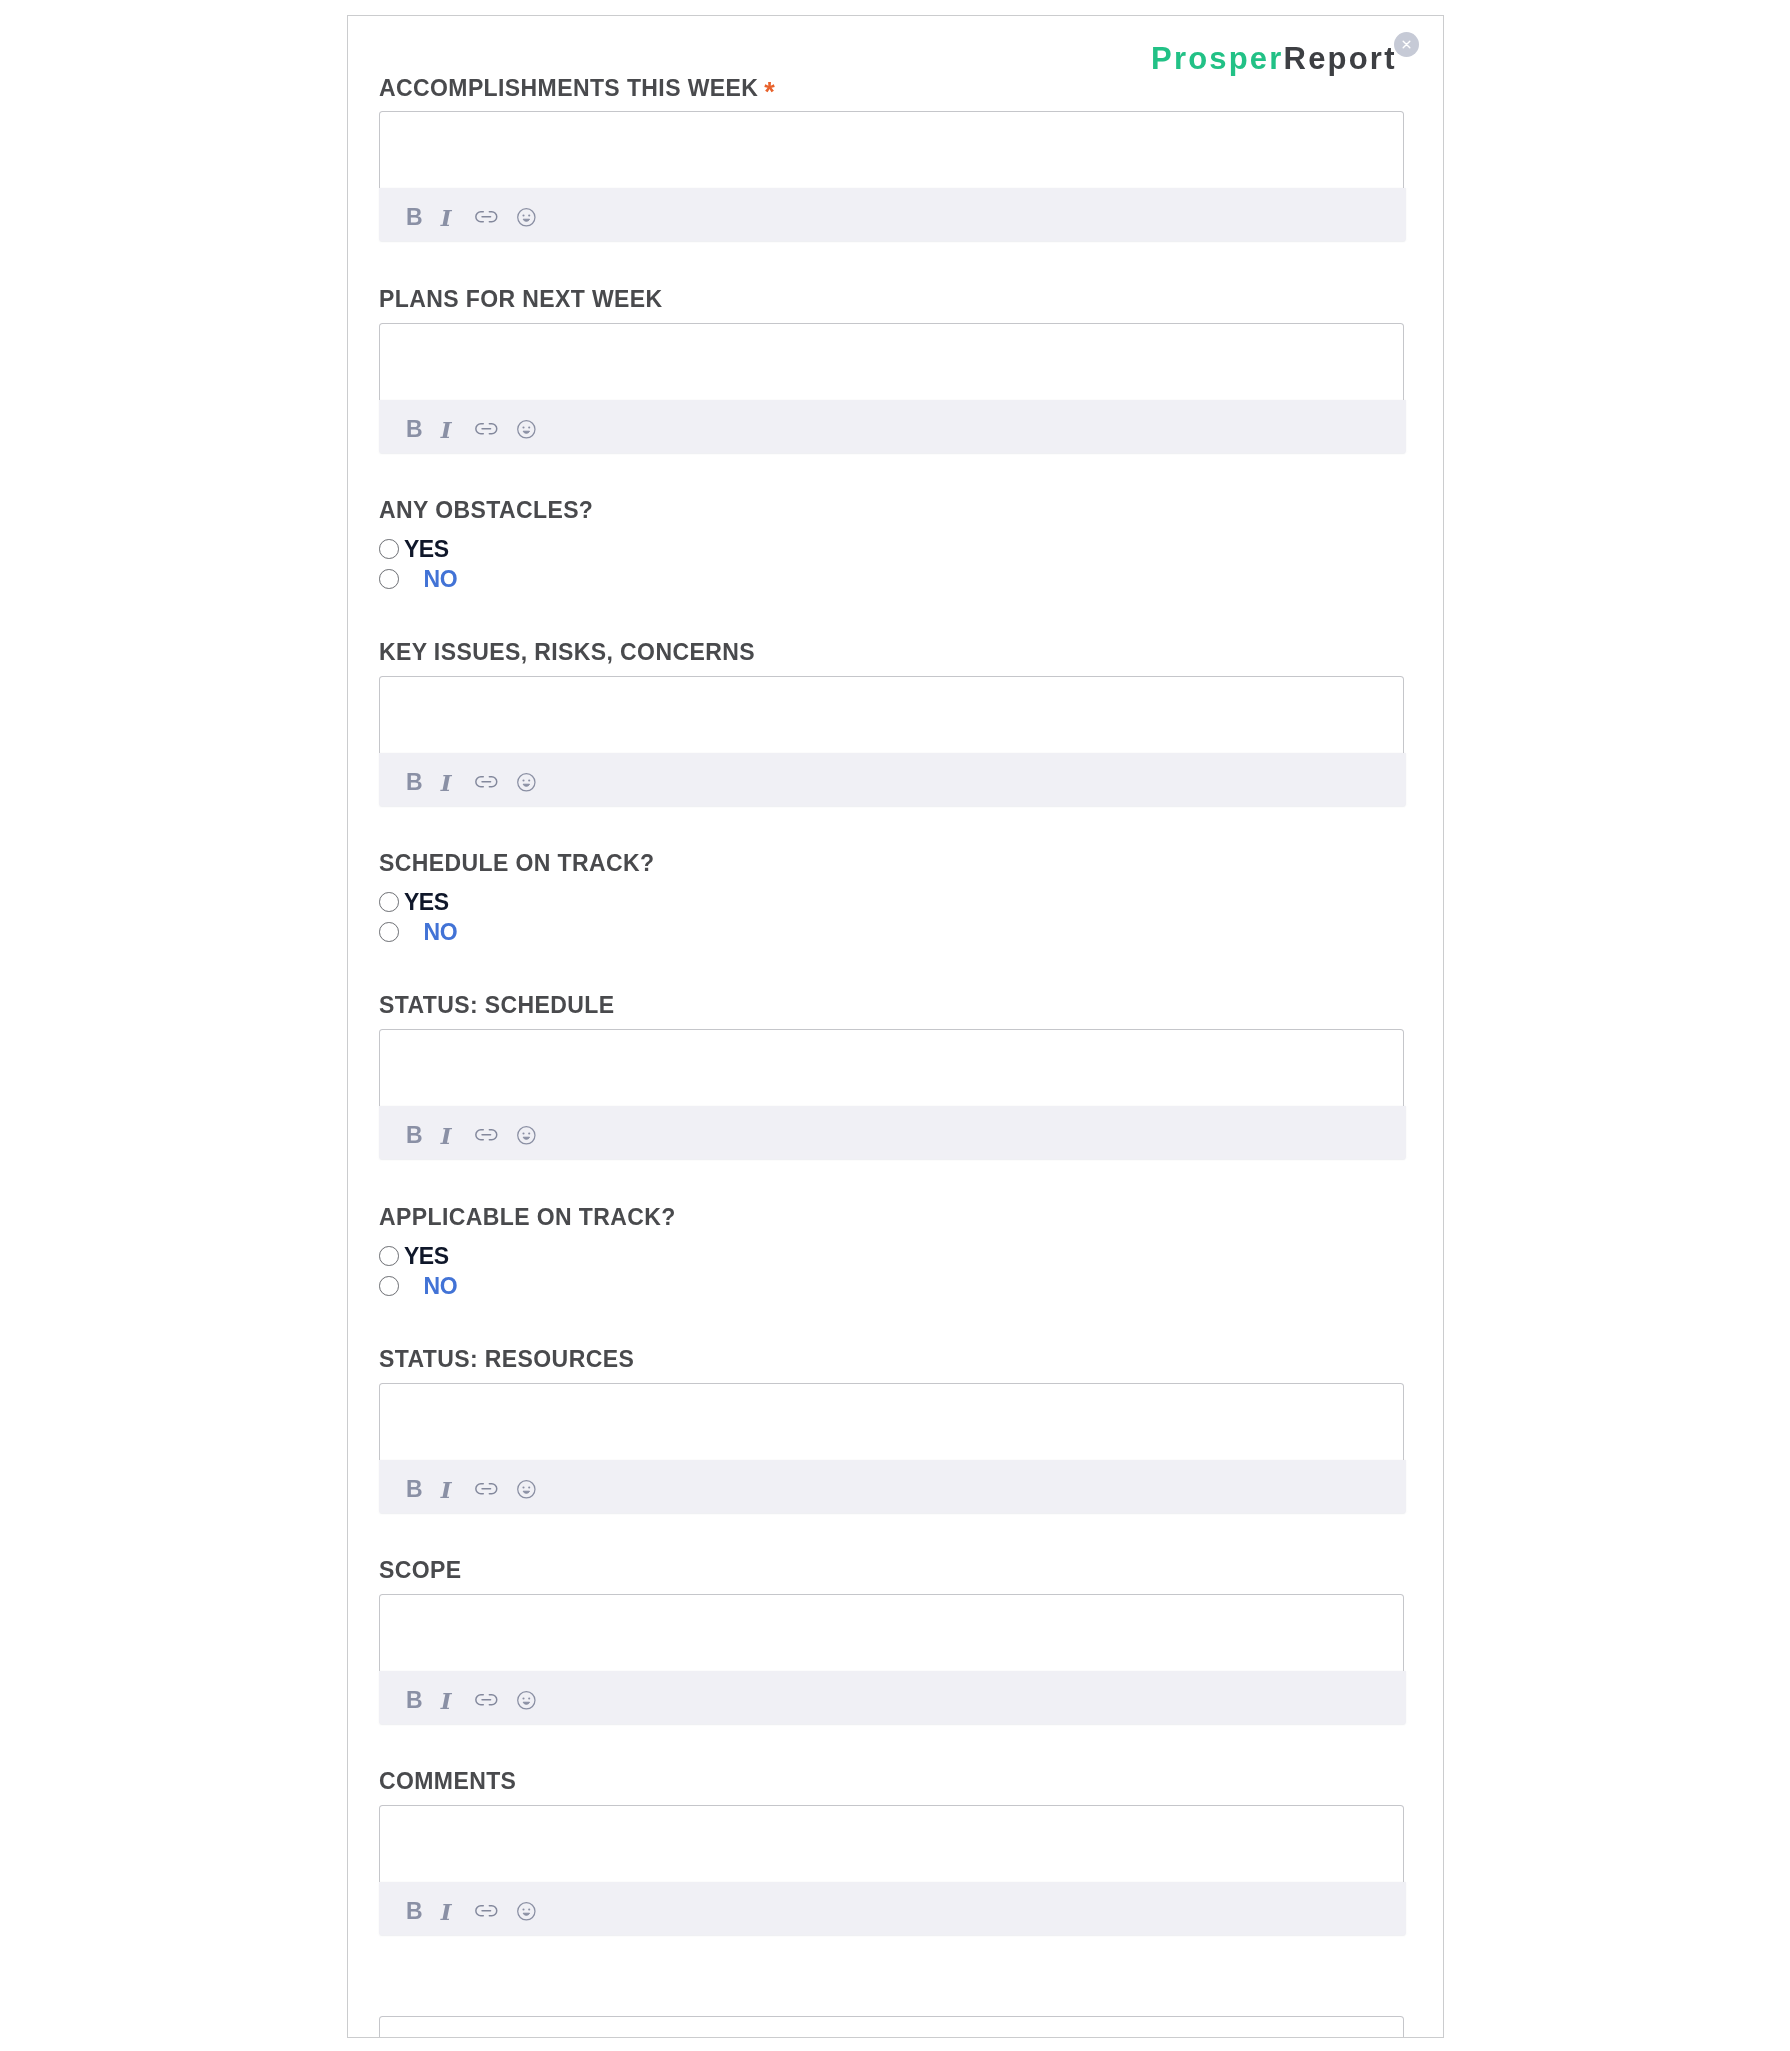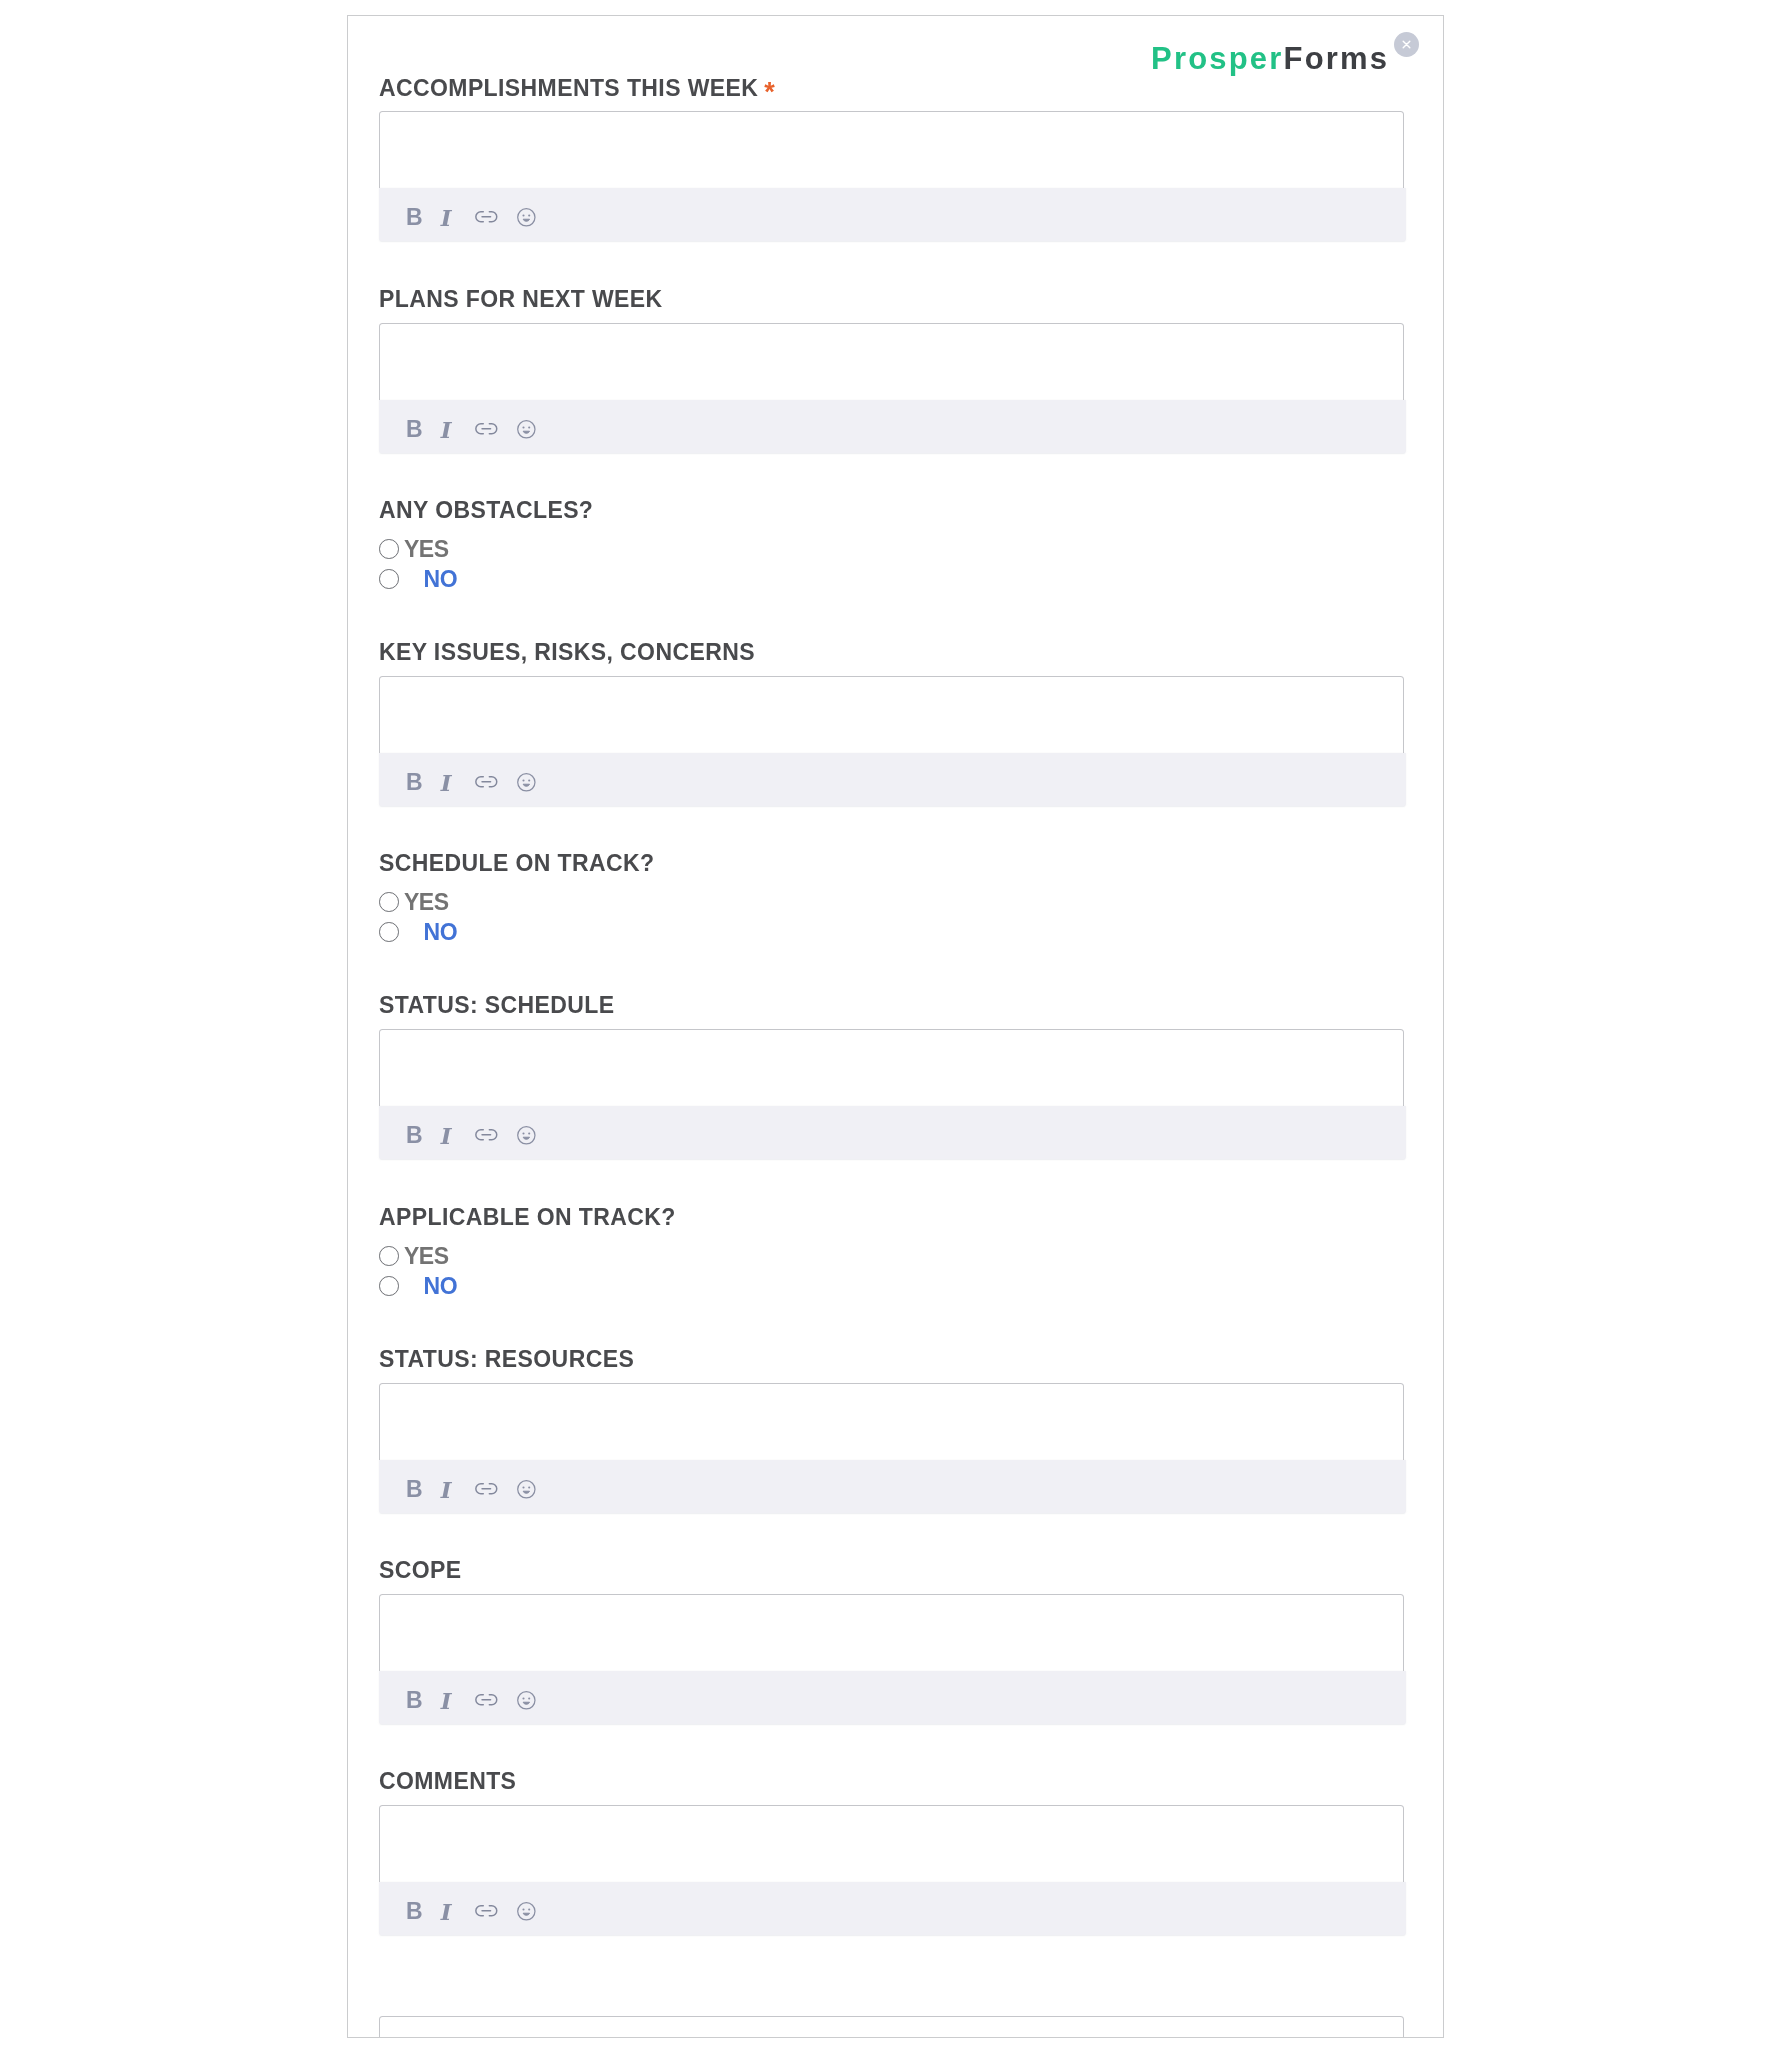--- a/index.html
+++ b/index.html
@@ -40,28 +40,28 @@
           align-items:center;justify-content:center;cursor:pointer;}
   .tb-b{font-size:23px;font-weight:bold;color:#8a90a5;line-height:23px;}
   .tb-i{font-size:23px;font-weight:bold;font-style:italic;color:#8a90a5;
         font-family:"DejaVu Serif",serif;line-height:23px;}
 
   .radio-row{position:absolute;left:0;display:flex;align-items:center;height:19.6px;}
   .radio-circle{width:19.6px;height:19.6px;border:1.7px solid #6c6e73;border-radius:50%;
                 box-sizing:border-box;flex:0 0 auto;cursor:pointer;}
   .radio-label{font-size:23px;font-weight:bold;letter-spacing:-0.4px;
                margin-left:5.3px;line-height:18.7px;position:relative;top:0.9px;}
-  .c-yes{color:#737373;}
+  .c-yes{color:#0f172a;}
   .c-no{color:#4273d6;margin-left:25px;}
 </style>
 </head>
 <body>
 
 <div id="modal">
-  <div id="logo"><span class="p1">Prosper</span><span class="p2">Forms</span></div>
+  <div id="logo"><span class="p1">Prosper</span><span class="p2">Report</span></div>
   <div id="close-button">
     <svg width="25" height="25" viewBox="0 0 28 28">
       <path d="M10.3 10.3 L17.7 17.7 M17.7 10.3 L10.3 17.7" stroke="#ffffff" stroke-width="1.6" stroke-linecap="round" fill="none"></path>
     </svg>
   </div>
   <div id="fields">
       <div class="field field-richtext" style="top:60px;height:160px">
         <div class="field-label"><span>ACCOMPLISHMENTS THIS WEEK</span> <span class="req">*</span></div>
         <div class="rt-box" style="top:35px"></div>
         <div class="rt-toolbar" style="top:112px">

